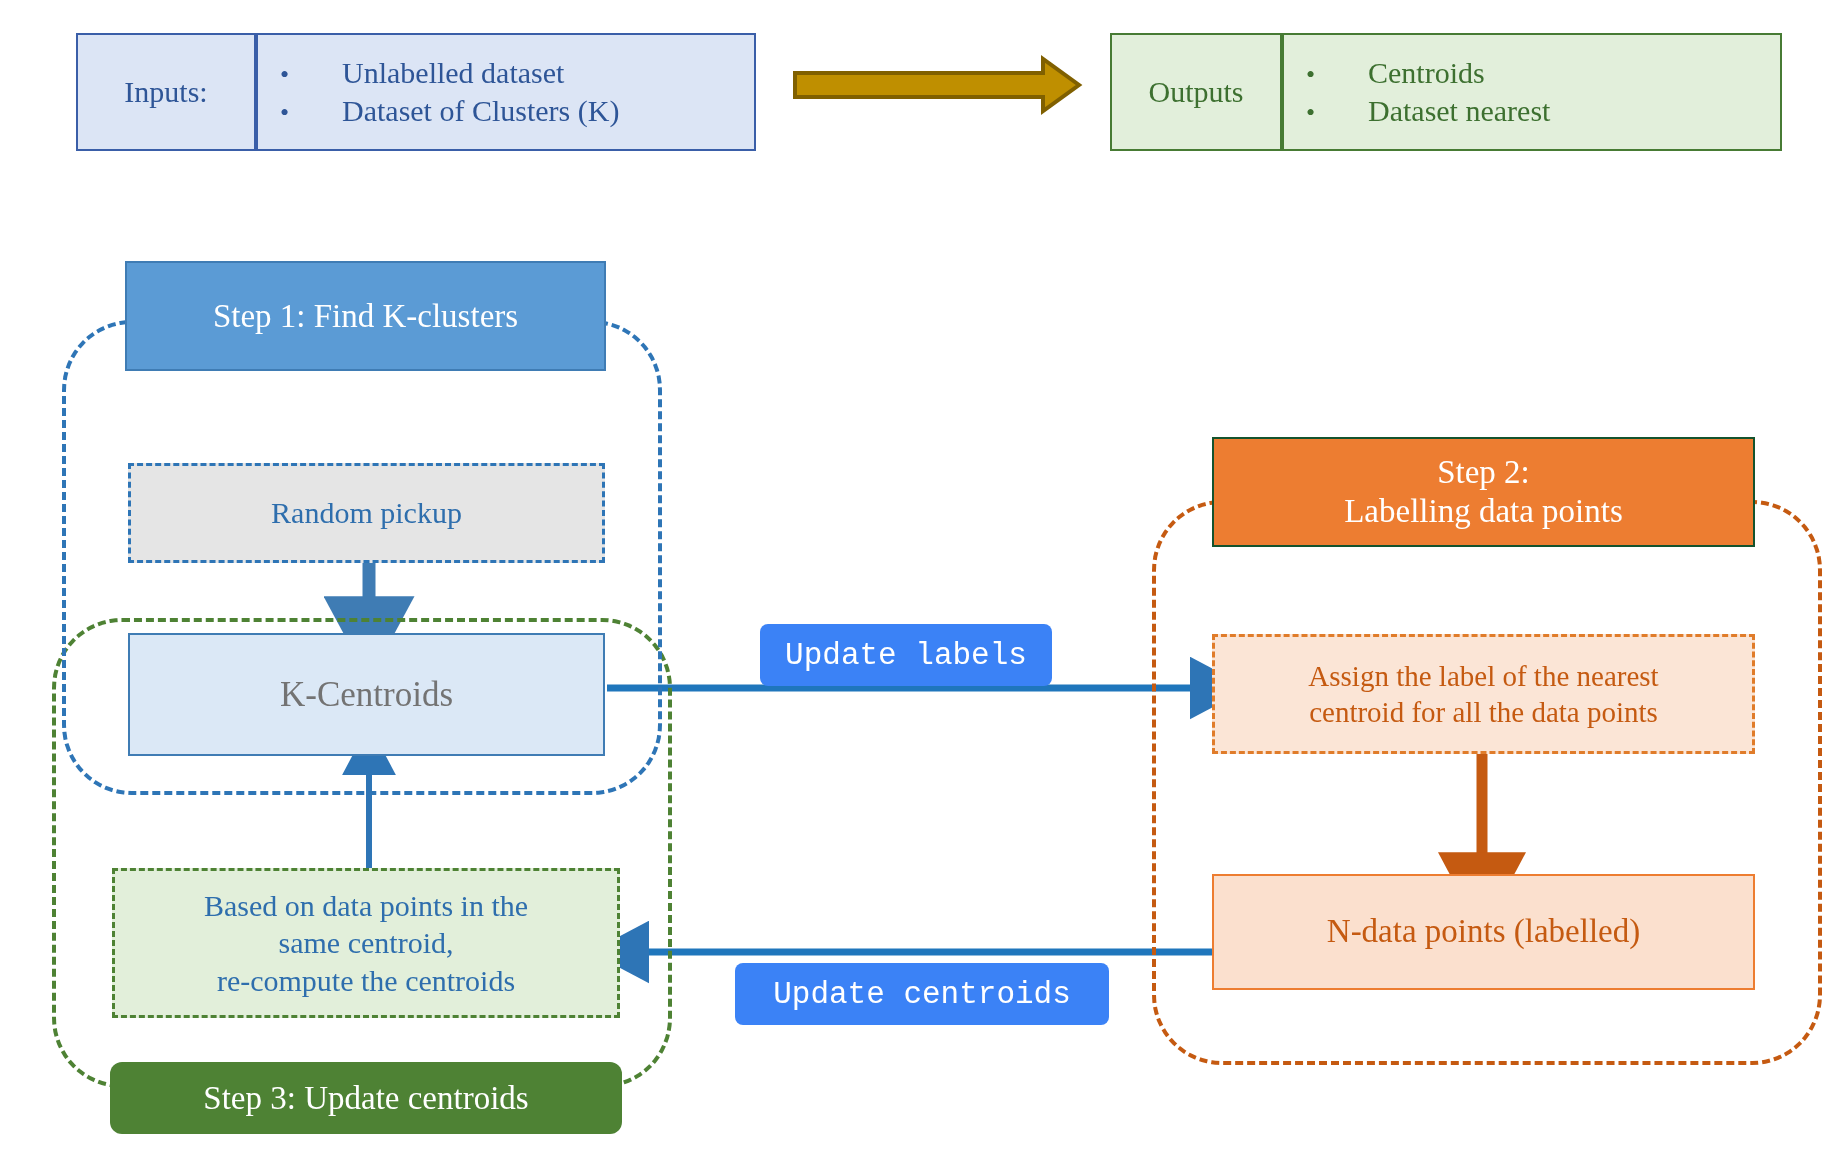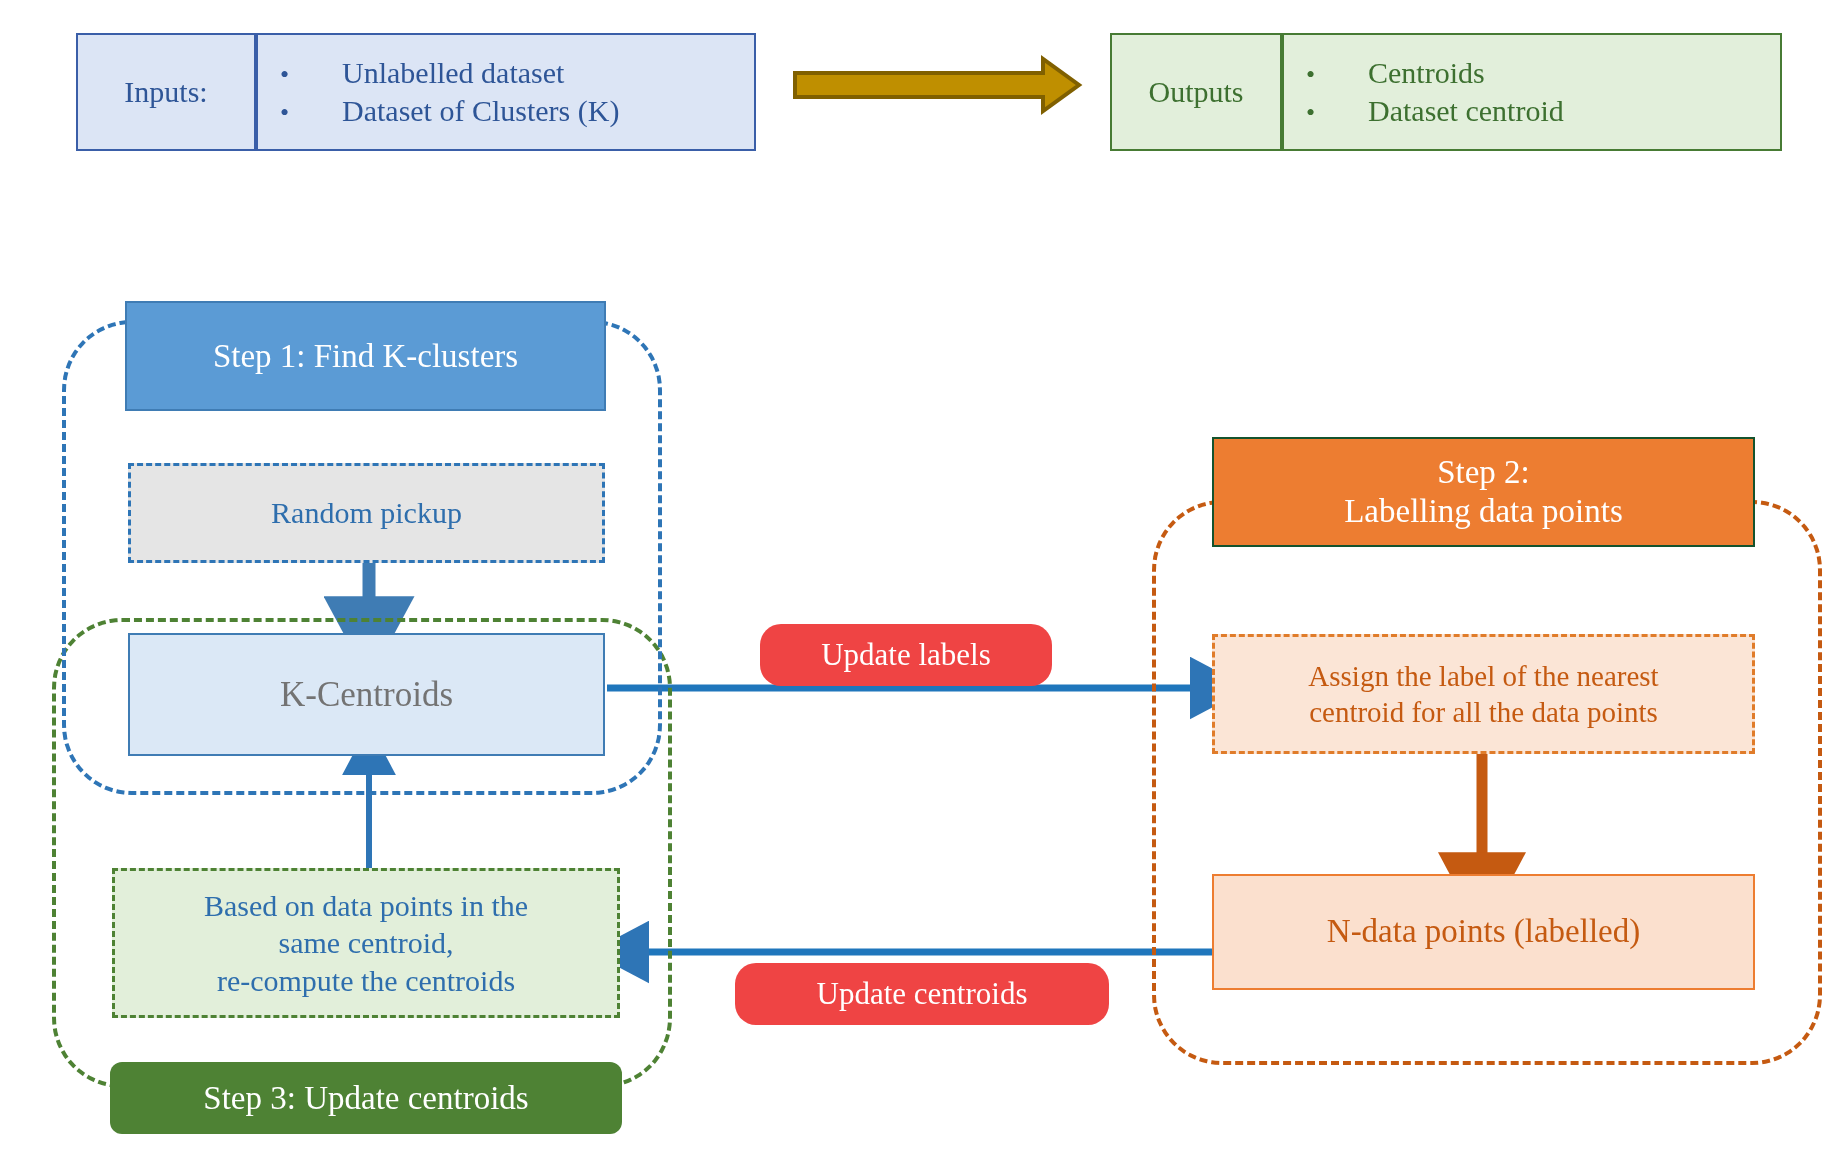--- a/index.html
+++ b/index.html
@@ -84,24 +84,25 @@
   .box-ndata {
     background: #fbe0ce;
     border: 2px solid #ed7d31;
     color: #c55a11;
     font-size: 33px;
   }
 
   
   .pill {
     display: flex; align-items: center; justify-content: center;
-    background: #ef4444;
+    background: #3b82f6;
     color: #ffffff;
-    border-radius: 21px;
+    border-radius: 8px;
     font-size: 31px;
+    font-family: Liberation Mono, monospace;
   }
 
   
   .region { pointer-events: none; }
   .region-step1 { border: 4px dashed #2e75b6; border-radius: 70px; }
   .region-step3 { border: 4px dashed #4e8234; border-radius: 70px; }
   .region-step2 { border: 4px dashed #c55a11; border-radius: 70px; }
 
   svg.overlay { position: absolute; left: 0; top: 0; width: 1848px; height: 1156px; pointer-events: none; }
 </style>
@@ -165,29 +166,29 @@
   <div class="abs outputs-box io-label" style="left:1110px; top:33px; width:172px; height:118px;">
     <span>Outputs</span>
   </div>
   <div class="abs outputs-box io-list" style="left:1282px; top:33px; width:500px; height:118px;">
     <div class="io-row">
       <span class="io-bullet">•</span>
       <span class="io-text">Centroids</span>
     </div>
     <div class="io-row">
       <span class="io-bullet">•</span>
-      <span class="io-text">Dataset centroid</span>
+      <span class="io-text">Dataset nearest</span>
     </div>
   </div>
 
   <div class="abs region region-step3" style="left:52px; top:618px; width:620px; height:470px;"></div>
   <div class="abs region region-step1" style="left:62px; top:320px; width:600px; height:475px;"></div>
   <div class="abs region region-step2" style="left:1152px; top:500px; width:670px; height:565px;"></div>
 
-  <div class="abs step1-bar step-bar" style="left:125px; top:261px; width:481px; height:110px;margin-top:40px;">
+  <div class="abs step1-bar step-bar" style="left:125px; top:261px; width:481px; height:110px;">
     <span>Step 1: Find K-clusters</span>
   </div>
 
   <div class="abs box-random proc" style="left:128px; top:463px; width:477px; height:100px;">
     <span>Random pickup</span>
   </div>
 
   <div class="abs box-kcent proc" style="left:128px; top:633px; width:477px; height:123px; font-size:35px;">
     <span>K-Centroids</span>
   </div>

